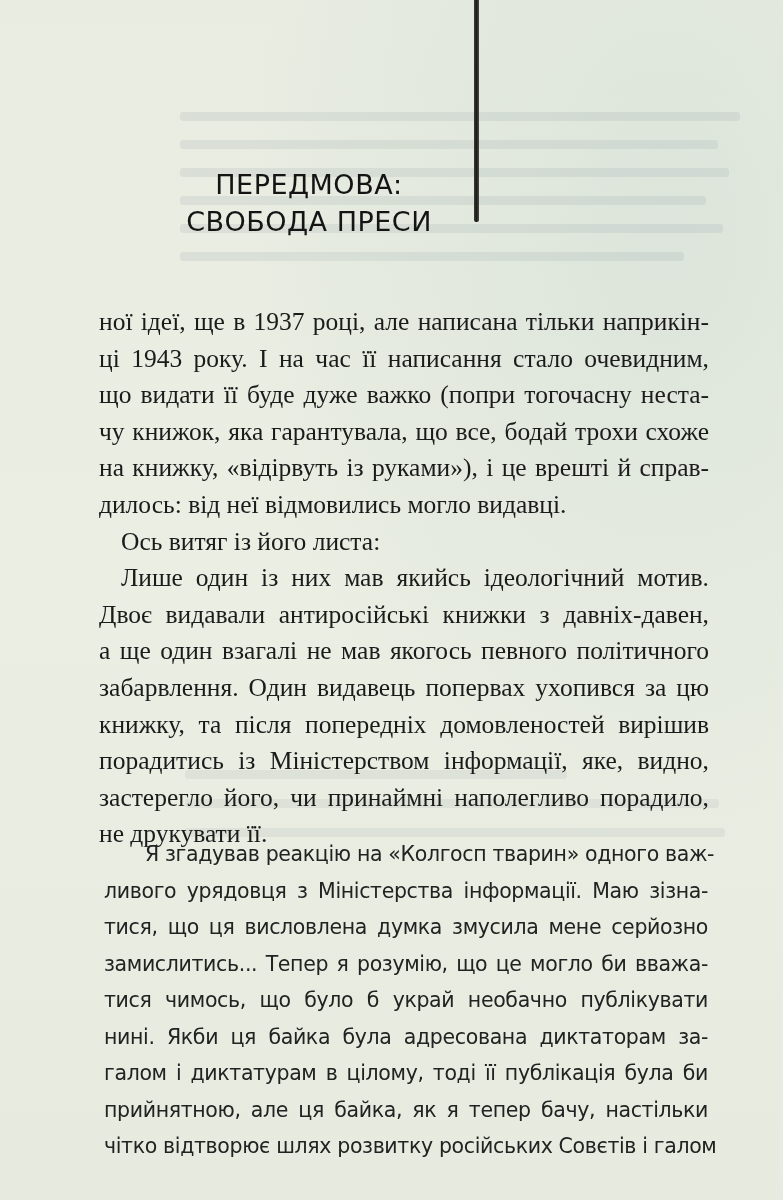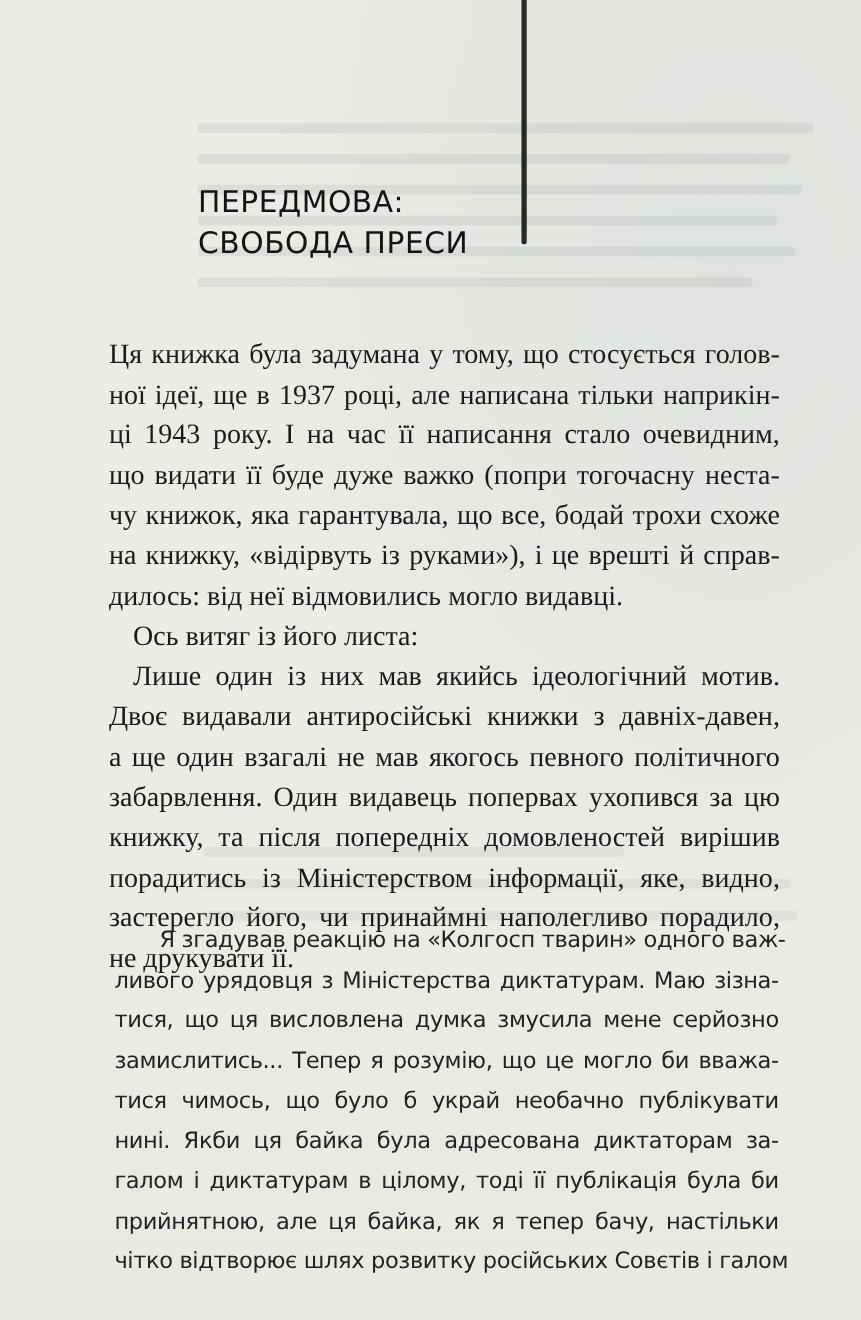--- a/index.html
+++ b/index.html
@@ -59,21 +59,21 @@
       width: 5px;
       height: 222px;
       background: linear-gradient(90deg, #3a3a36 0%, #1c1c1a 50%, #4a4a44 100%);
       border-radius: 0 0 2px 2px;
     }
     .heading {
       position: absolute;
       left: 180px;
       top: 166px;
       width: 258px;
-      text-align: left;
+      text-align: center;
       font-family: "DejaVu Sans", sans-serif;
       font-size: 27px;
       line-height: 37px;
       letter-spacing: 0.5px;
       color: #141414;
       font-weight: normal;
       margin: 0;
     }
     .heading span { display: block; }
     .body-text {
@@ -141,21 +141,20 @@
 
   <div class="vrule"></div>
 
   <h1 class="heading">
     <span>ПЕРЕДМОВА:</span>
     <span>СВОБОДА ПРЕСИ</span>
   </h1>
 
   <div class="body-text">
     <p>
-      <span class="line">Ця книжка була задумана у тому, що стосується голов-</span>
       <span class="line">ної ідеї, ще в 1937 році, але написана тільки наприкін-</span>
       <span class="line">ці 1943 року. І на час її написання стало очевидним,</span>
       <span class="line">що видати її буде дуже важко (попри тогочасну неста-</span>
       <span class="line">чу книжок, яка гарантувала, що все, бодай трохи схоже</span>
       <span class="line">на книжку, «відірвуть із руками»), і це врешті й справ-</span>
       <span class="line last">дилось: від неї відмовились могло видавці.</span>
     </p>
     <p>
       <span class="line last" style="padding-left:22px">Ось витяг із його листа:</span>
     </p>
@@ -166,21 +165,21 @@
       <span class="line">забарвлення. Один видавець попервах ухопився за цю</span>
       <span class="line">книжку, та після попередніх домовленостей вирішив</span>
       <span class="line">порадитись із Міністерством інформації, яке, видно,</span>
       <span class="line">застерегло його, чи принаймні наполегливо порадило,</span>
       <span class="line last">не друкувати її.</span>
     </p>
   </div>
 
   <div class="quote">
     <span class="line first">Я згадував реакцію на «Колгосп тварин» одного важ-</span>
-    <span class="line">ливого урядовця з Міністерства диктатурам. Маю зізна-</span>
+    <span class="line">ливого урядовця з Міністерства інформації. Маю зізна-</span>
     <span class="line">тися, що ця висловлена думка змусила мене серйозно</span>
     <span class="line">замислитись... Тепер я розумію, що це могло би вважа-</span>
     <span class="line">тися чимось, що було б украй необачно публікувати</span>
     <span class="line">нині. Якби ця байка була адресована диктаторам за-</span>
     <span class="line">галом і диктатурам в цілому, тоді її публікація була би</span>
     <span class="line">прийнятною, але ця байка, як я тепер бачу, настільки</span>
     <span class="line">чітко відтворює шлях розвитку російських Совєтів і галом</span>
   </div>
 
 </div>

